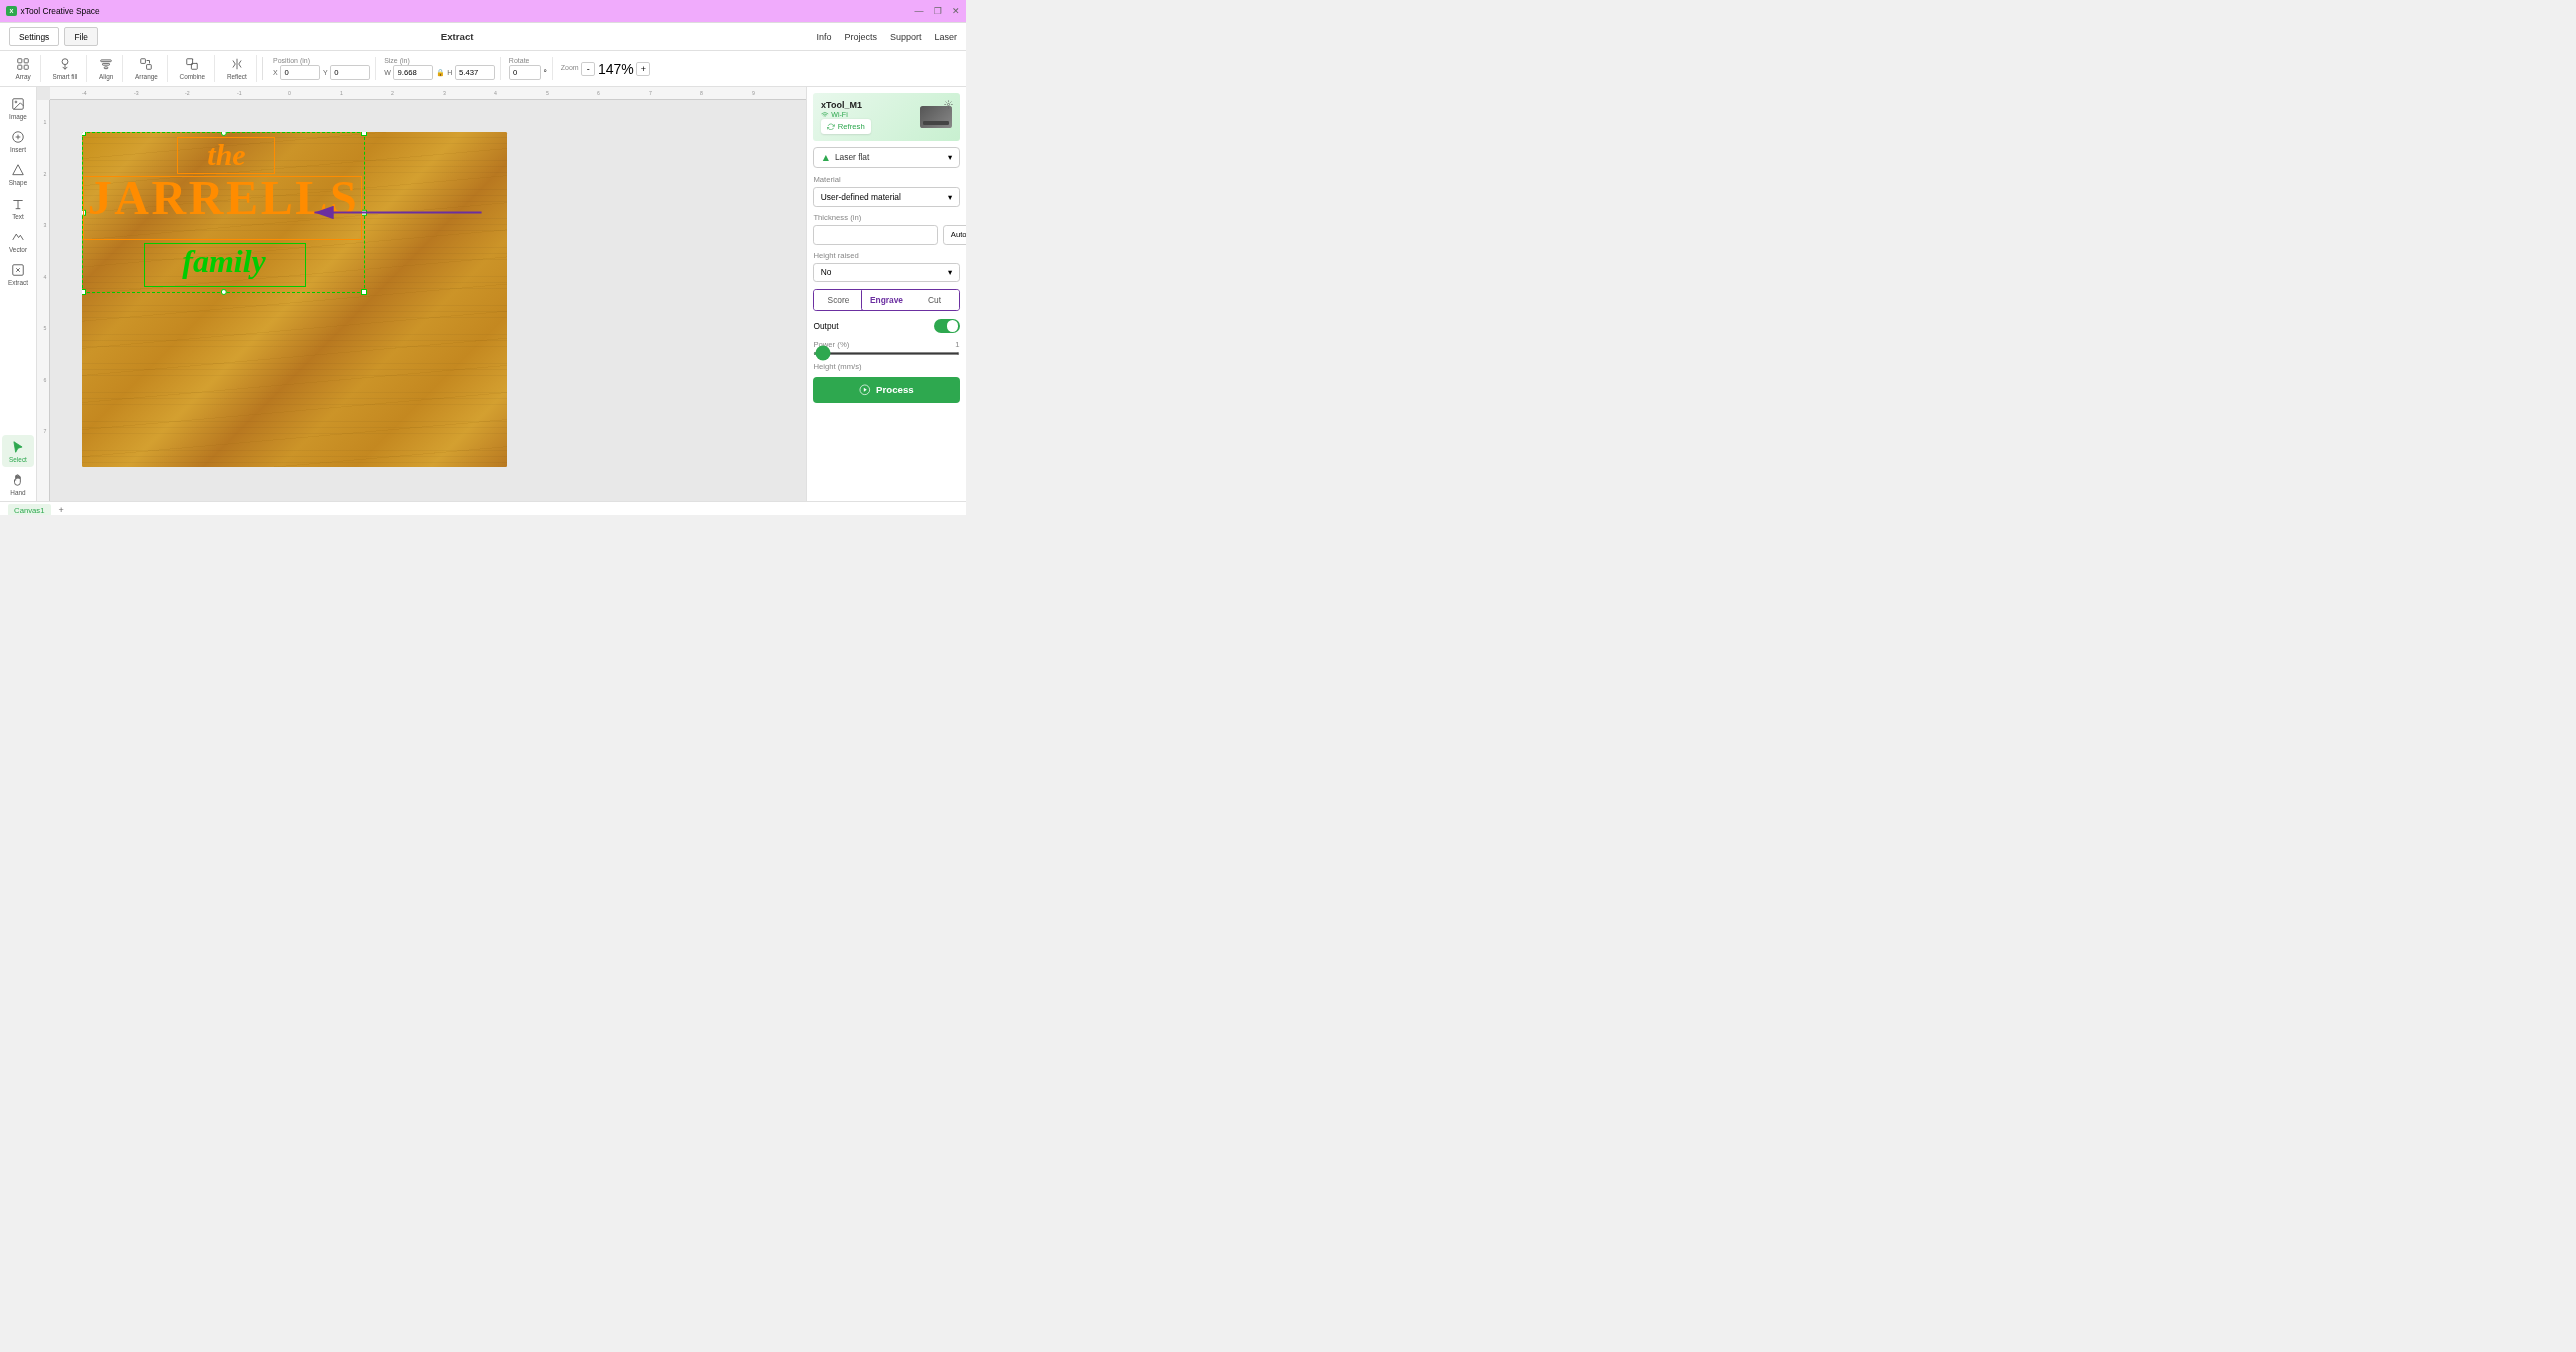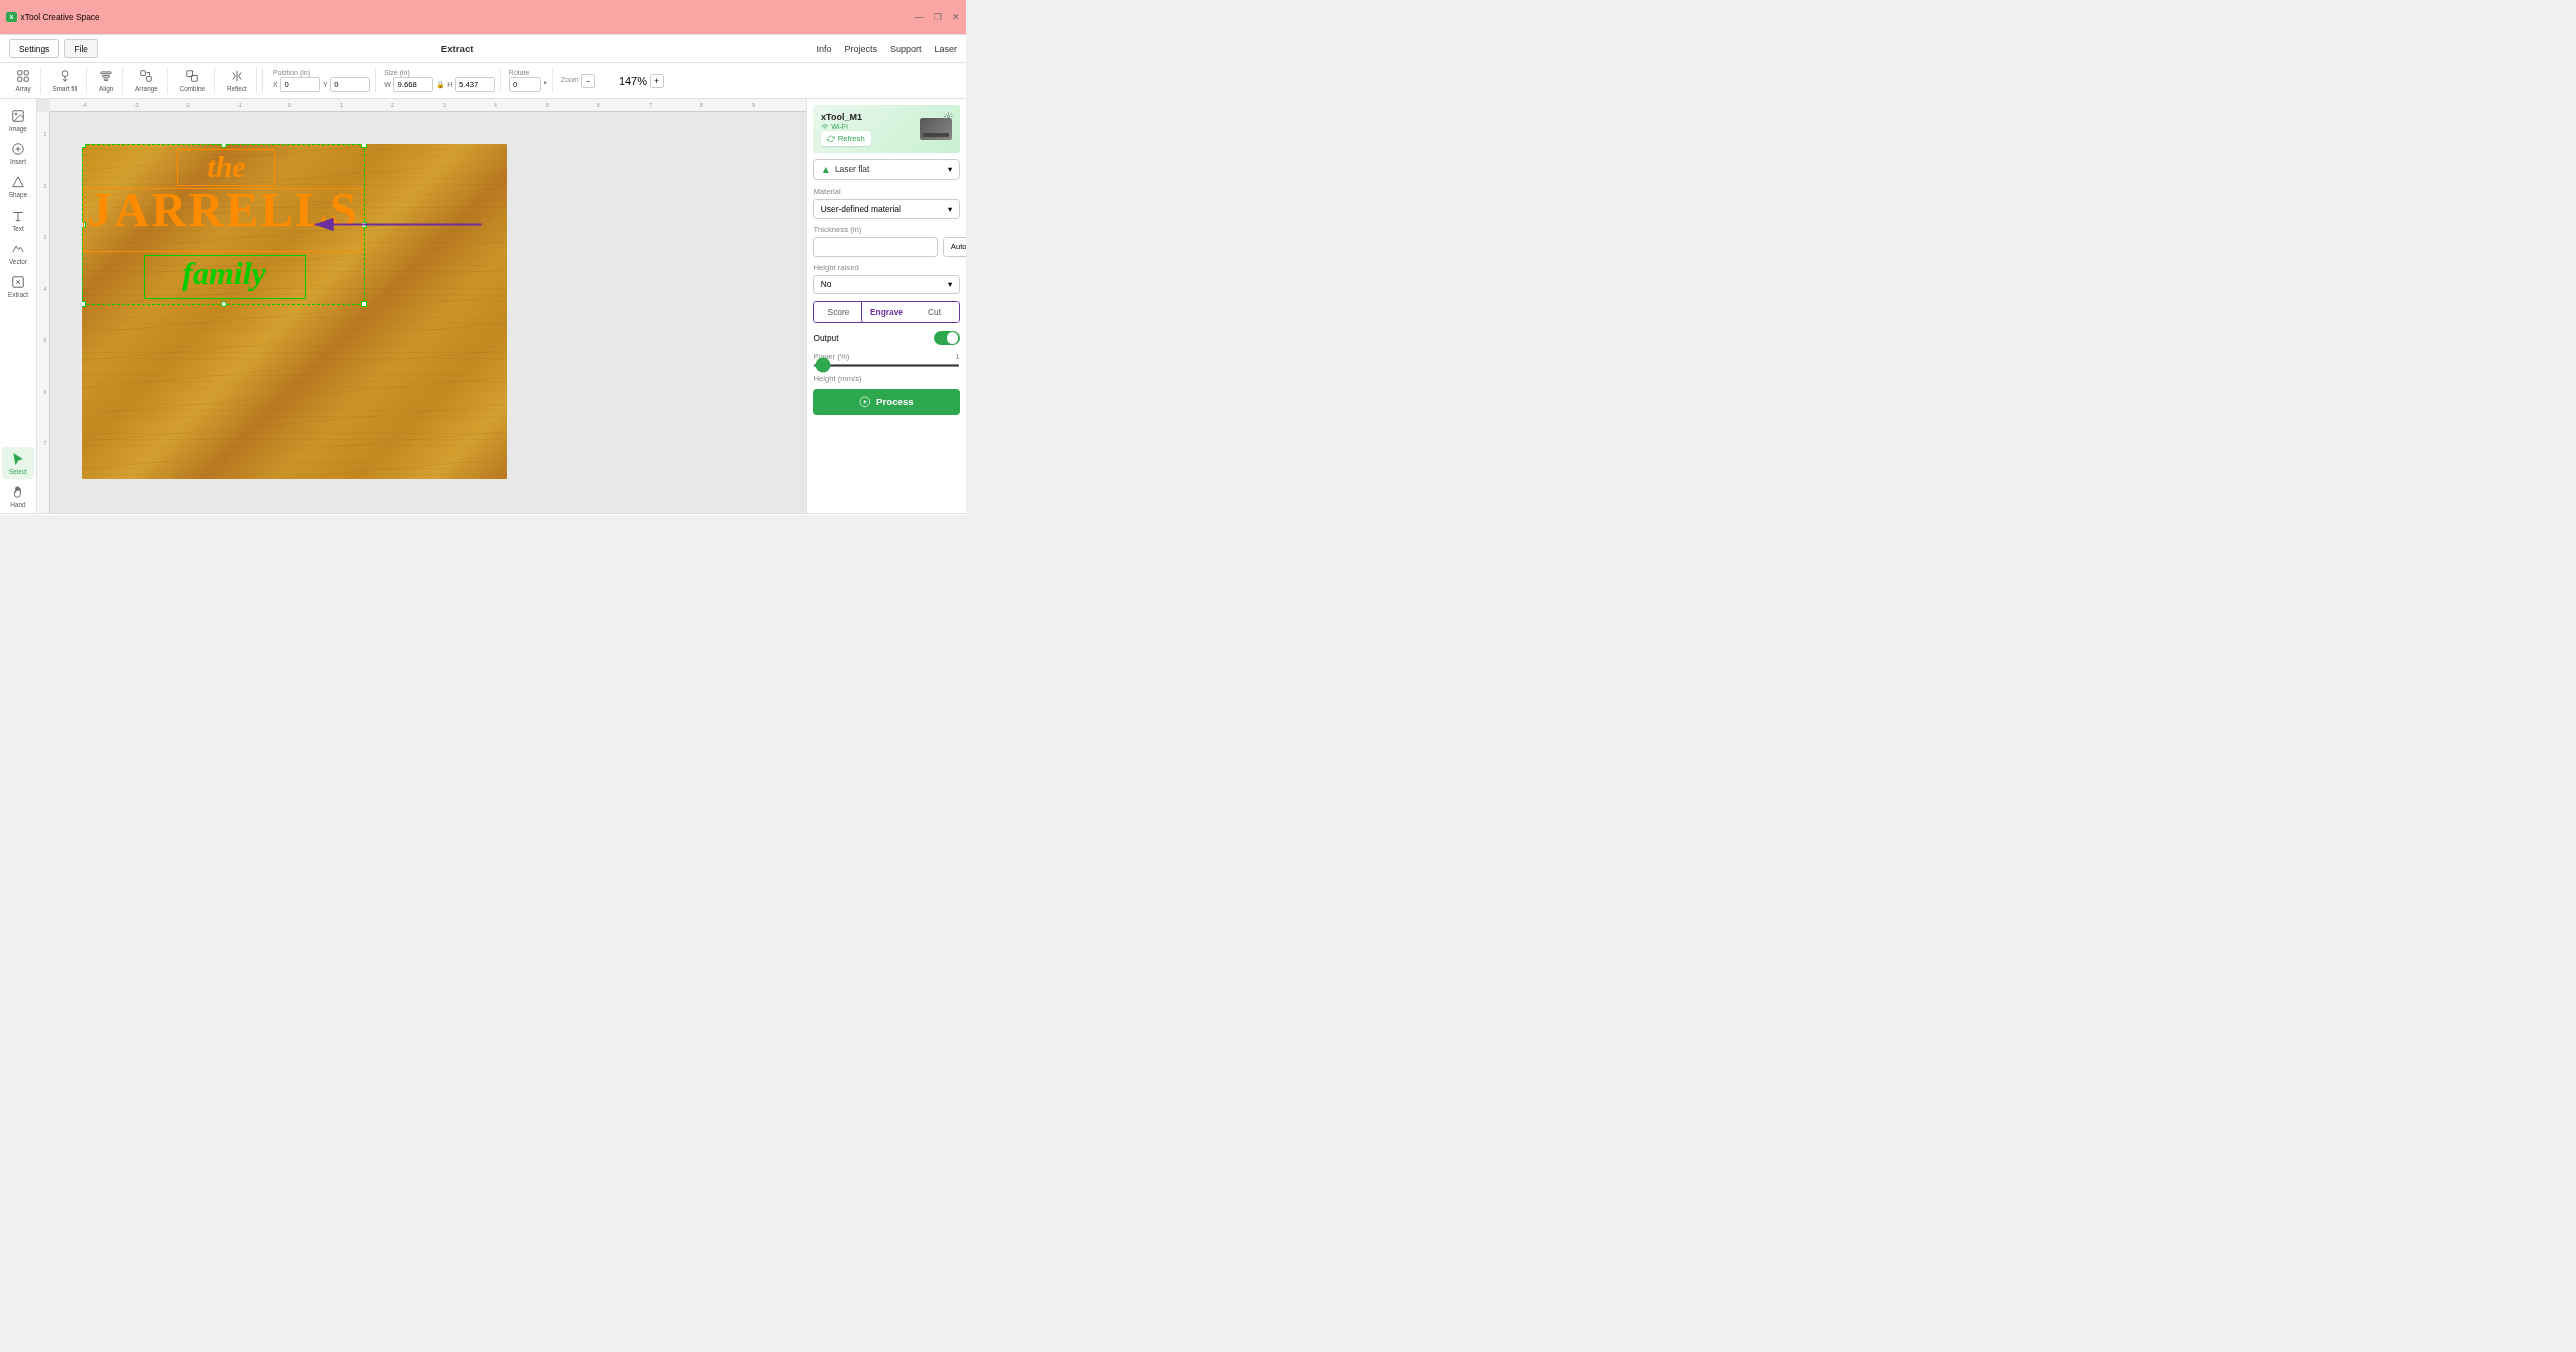--- a/index.html
+++ b/index.html
@@ -1,21 +1,21 @@
 <!DOCTYPE html>
 <html style="font-size:10.3px"><head>
   <meta charset="utf-8">
   <style>
     * { box-sizing: border-box; margin: 0; padding: 0; }
     body { font-family: 'Segoe UI', Arial, sans-serif; font-size: 8.4px; background: #f0f0f0; overflow: hidden; width: 966px; height: 515px; }
 
     
     #titlebar {
-      height: 35px;
-      background: #fca5a5;
+      height: 23px;
+      background: #f0abfc;
       display: flex;
       align-items: center;
       padding: 0 6.4px;
       border-bottom: 0.6px solid #ddd;
       justify-content: space-between;
     }
     #titlebar-left { display: flex; align-items: center; gap: 3.9px; font-size: 8.4px; font-weight: 500; }
     #titlebar-left .app-icon { width: 10.3px; height: 10.3px; background: #2ea84f; border-radius: 1.9px; display: flex; align-items: center; justify-content: center; color: white; font-size: 5.8px; font-weight: bold; }
     #titlebar-controls { display: flex; gap: 10.3px; color: #666; font-size: 9px; cursor: pointer; }
 
@@ -97,21 +97,21 @@
       border-radius: 1.9px;
       padding: 0 3.2px;
       font-size: 7.7px;
     }
     .lock-icon { color: #666; font-size: 9px; cursor: pointer; }
     .rotate-ctrl { display: flex; flex-direction: column; padding: 0 5.2px; border-right: 0.6px solid #e8e8e8; }
     .rotate-input { display: flex; align-items: center; gap: 2.6px; }
     .rotate-input input { width: 32px; height: 15.5px; border: 0.6px solid #ccc; border-radius: 1.9px; padding: 0 3.2px; font-size: 7.7px; }
     .zoom-ctrl { display: flex; align-items: center; gap: 2.6px; padding: 0 5.2px; }
     .zoom-btn { width: 14px; height: 14px; border: 0.6px solid #ccc; border-radius: 1.9px; background: #fff; cursor: pointer; font-size: 9px; display: flex; align-items: center; justify-content: center; }
-    .zoom-val { font-size: 11px; min-width: 23px; text-align: center; margin-left: 21px; }
+    .zoom-val { font-size: 14px; min-width: 23px; text-align: center; }
 
     
     #main {
       display: flex;
       height: calc(515px - 19.3px - 28px - 36px - 18px);
     }
 
     
     #left-sidebar {
       width: 37px;

